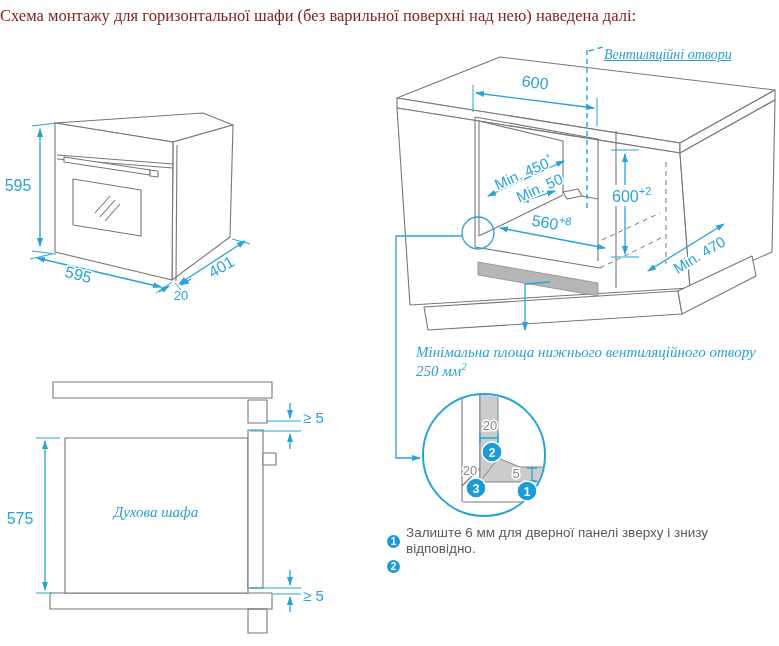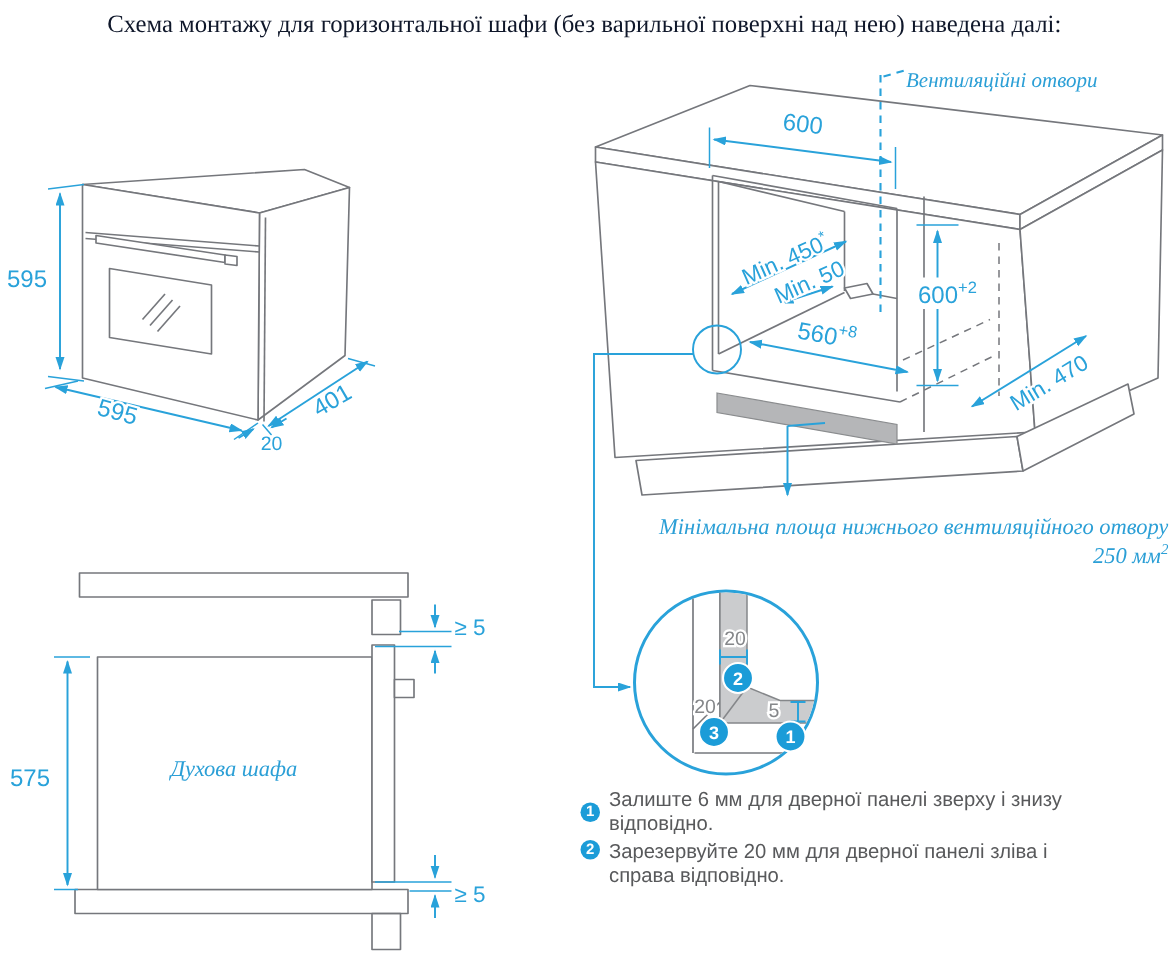--- a/index.html
+++ b/index.html
@@ -14,26 +14,26 @@
   .bd{stroke:var(--accent);stroke-width:1.4;fill:none;stroke-dasharray:5 4;}
   .hatch{stroke:var(--ink);stroke-width:1.2;}
   .dim{font-family:"Liberation Sans",sans-serif;fill:var(--accent);
        paint-order:stroke;stroke:#fff;stroke-width:3px;font-size:16px;}
   .dim.small{font-size:13px;}
   .dim.med{font-size:15px;}
   .gdim{font-family:"Liberation Sans",sans-serif;fill:#85878a;font-size:13px;
         paint-order:stroke;stroke:#fff;stroke-width:3px;}
   .ital{font-family:"Liberation Serif",serif;font-style:italic;fill:var(--bluetext);font-size:15px;}
   .badge-txt{font:bold 12px "Liberation Sans",sans-serif;fill:#fff;}
-  .title{position:absolute;top:6px;left:0;width:100%;text-align:center;
-         font:16.5px "Liberation Serif",serif;color:#0f172a;}
+  .title{position:absolute;top:6px;left:0;width:100%;
+         font:16.5px "Liberation Serif",serif;color:#7f1d1d;}
   .vent-label{position:absolute;left:604px;top:47px;
-         font:italic 14px "Liberation Serif",serif;color:var(--bluetext);}
+         font:italic 14px "Liberation Serif",serif;color:var(--bluetext);text-decoration:underline;}
   .caption{position:absolute;left:416px;top:344px;
-         font:italic 15px "Liberation Serif",serif;color:var(--bluetext);text-align:right;}
+         font:italic 15px "Liberation Serif",serif;color:var(--bluetext);}
   .caption sup{font-size:10px;}
   .notes{position:absolute;left:387px;top:525px;width:360px;color:var(--textgray);
          font:13.5px/16px "Liberation Sans",sans-serif;}
   .note{margin-bottom:3px;}
   .note-flex{display:flex;}
   .note-flex.center{align-items:center;}
   .badge{display:inline-block;width:13px;height:13px;border-radius:50%;
          background:var(--accent2);color:#fff;font:bold 10px/13px "Liberation Sans",sans-serif;
          text-align:center;flex:0 0 13px;margin-right:6px;}
   .note-block .badge{vertical-align:-2px;margin-right:5px;}
@@ -237,18 +237,16 @@
   <div class="caption"><span>Мінімальна площа нижнього вентиляційного отвору 250 мм</span><sup>2</sup></div>
 
   <div class="notes">
     <div class="note note-flex center">
       <span class="badge">1</span>
       <span class="note-text">Залиште 6 мм для дверної панелі зверху і знизу
 відповідно.</span>
     </div>
     <div class="note note-flex">
       <span class="badge">2</span>
-      <span class="note-text">Зарезервуйте 20 мм для дверної панелі зліва і
-справа відповідно.</span>
     </div>
   </div>
 
 </div>
 
 </body></html>

